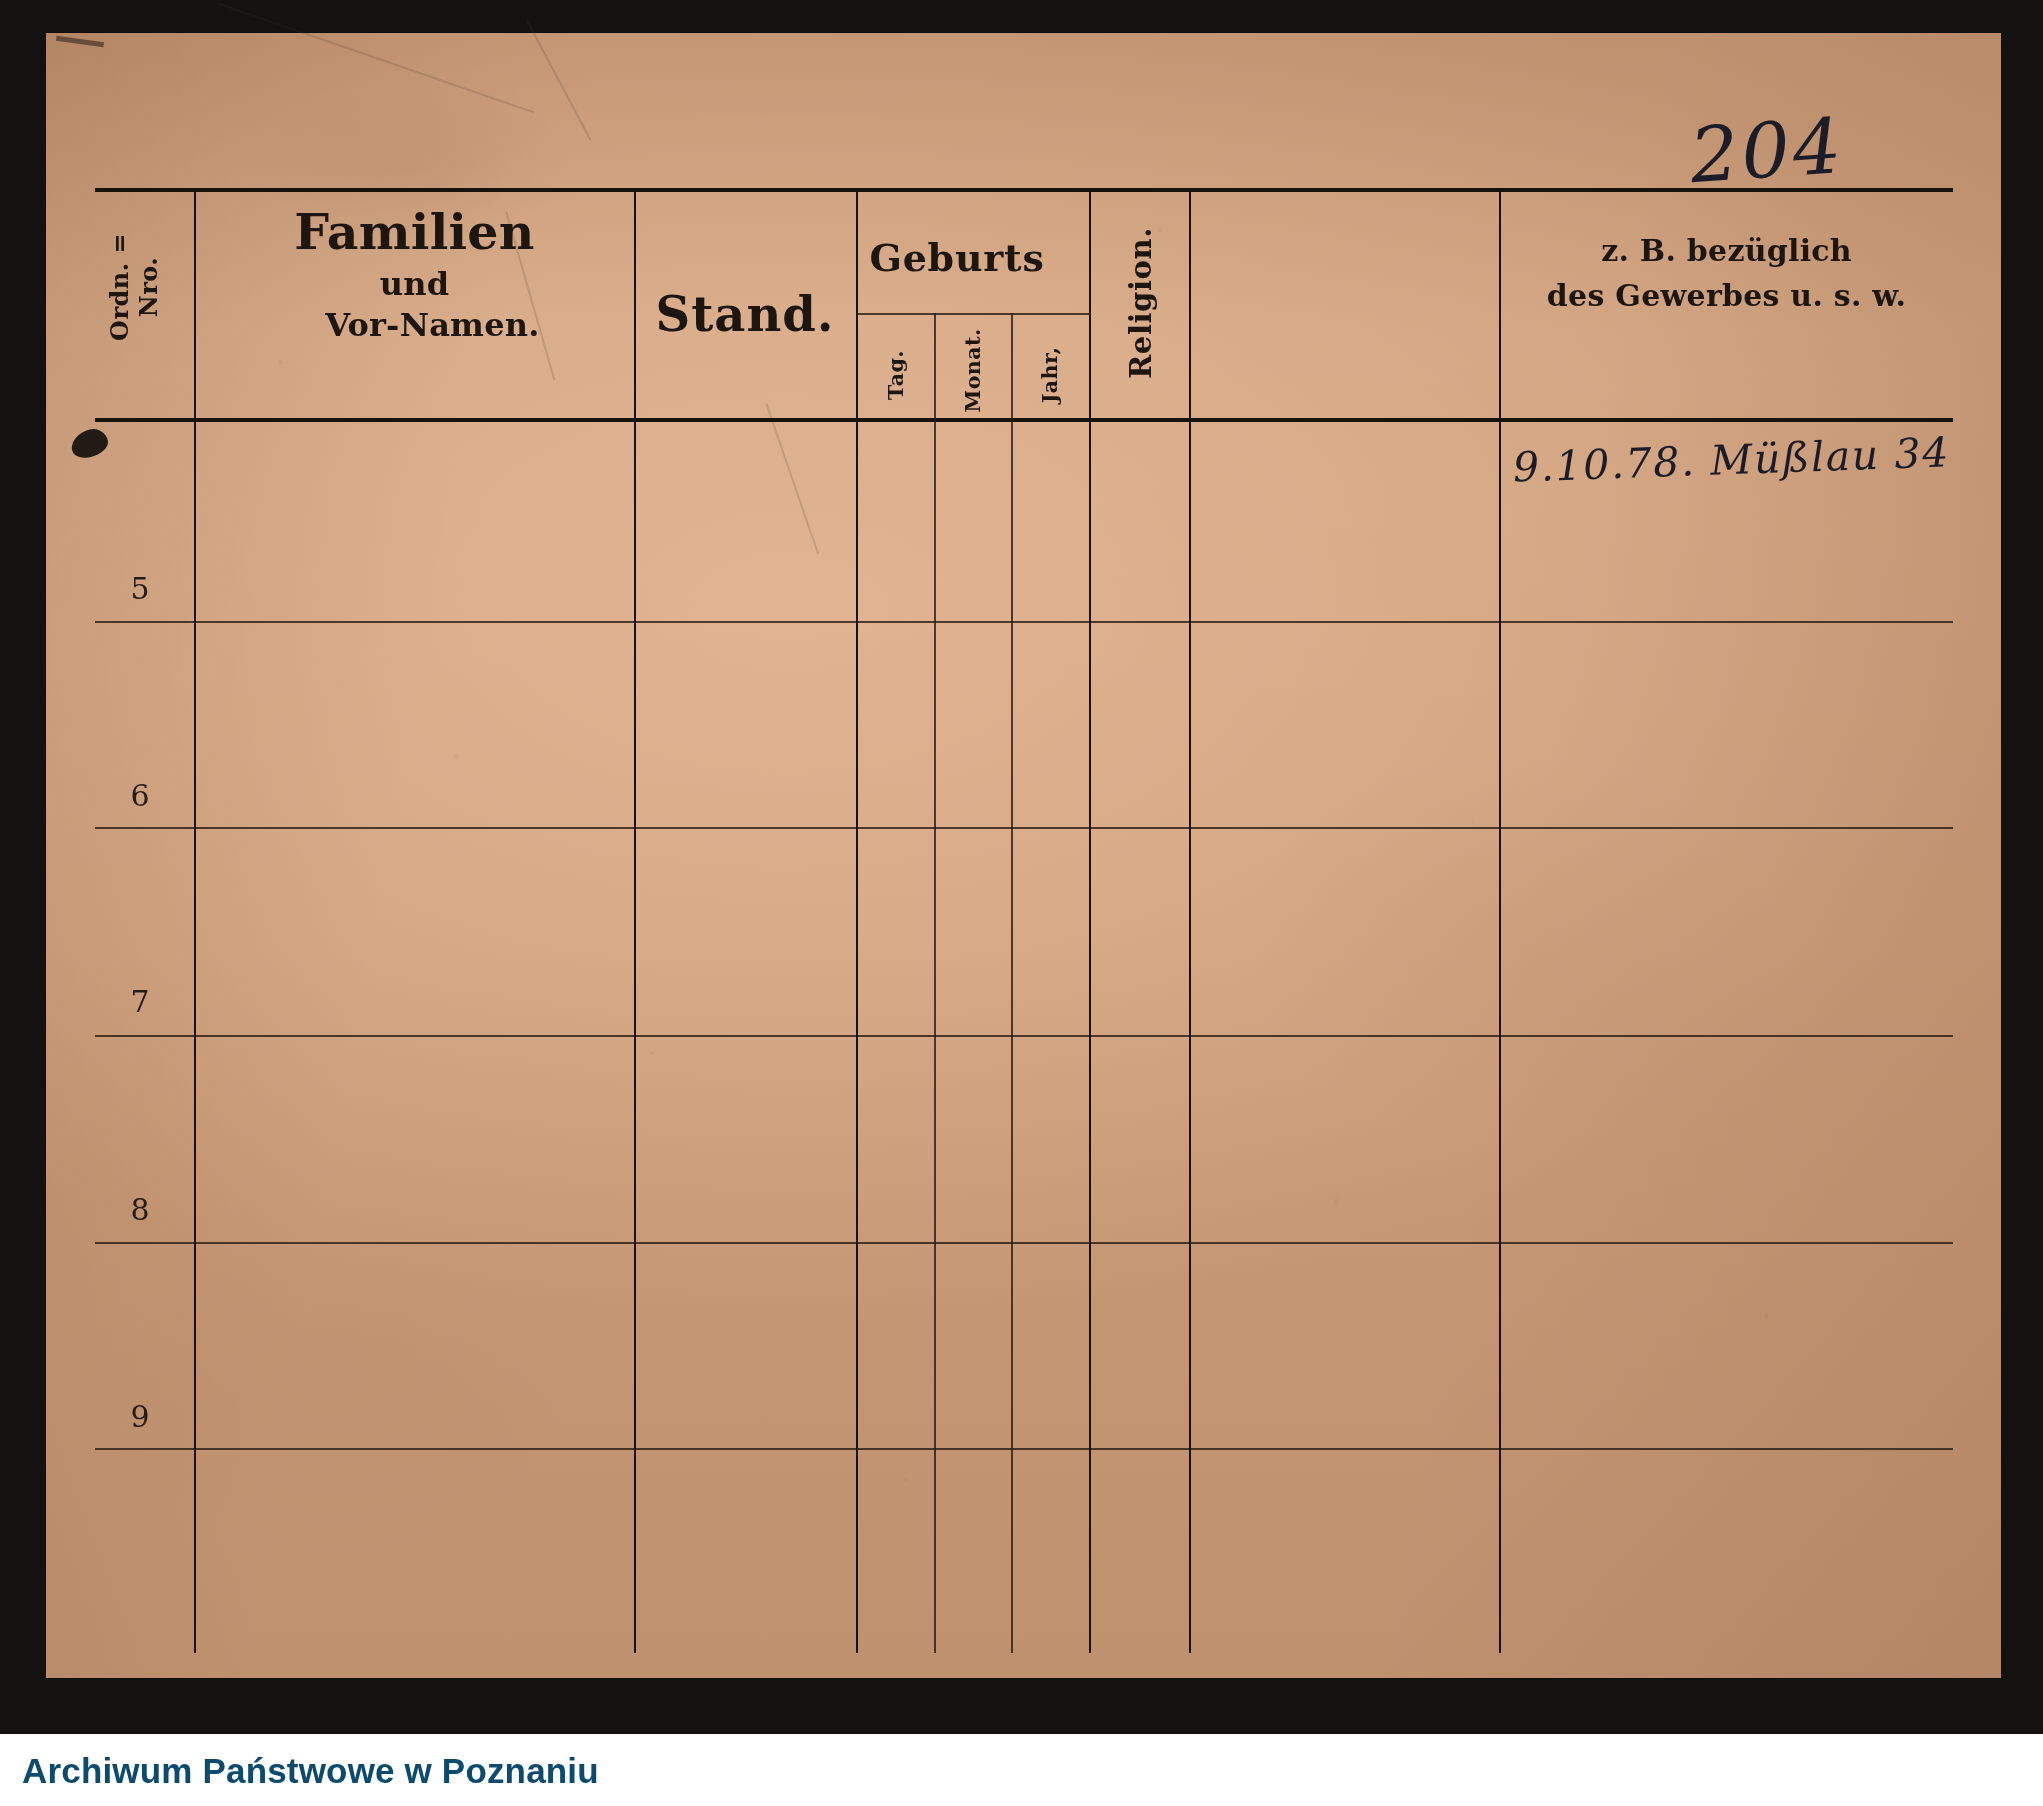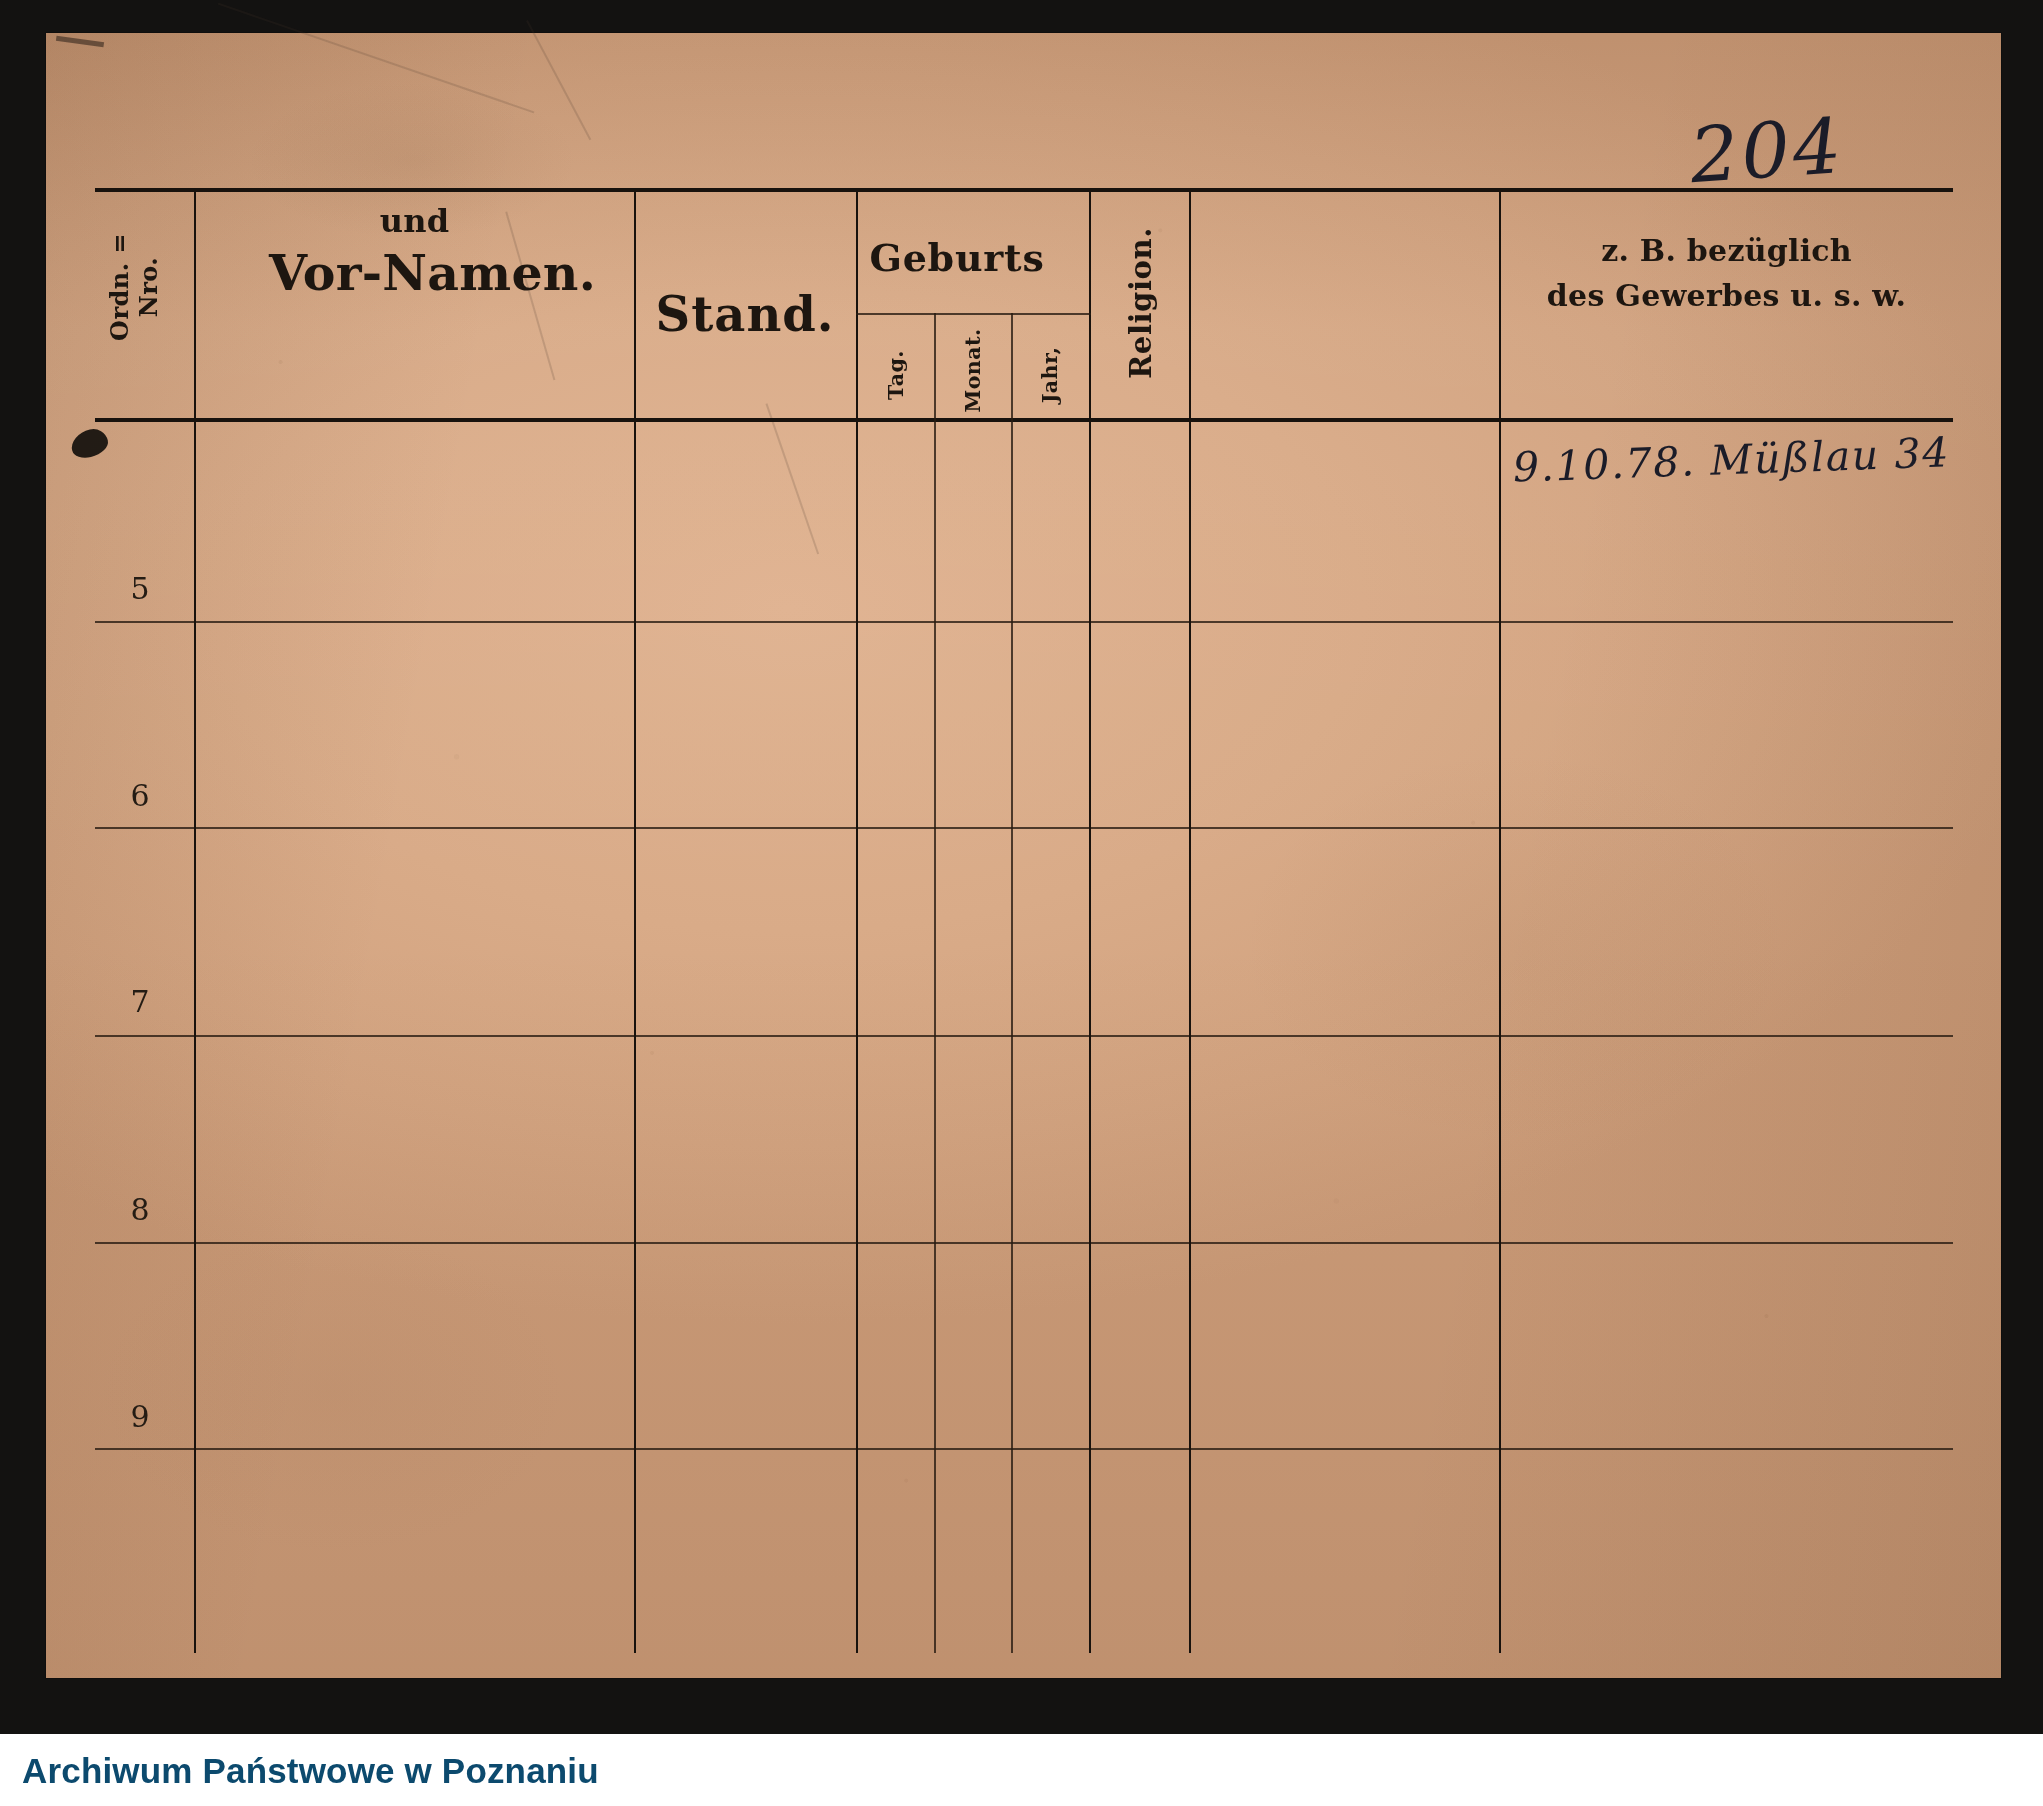--- a/index.html
+++ b/index.html
@@ -176,22 +176,23 @@
     <div class="v-rule thick" style="left:1143px; top:155px; height:1465px;"></div>
     <div class="v-rule thick" style="left:1453px; top:155px; height:1465px;"></div>
 
     <div class="h-rule thin" style="left:810px; top:280px; width:235px;"></div>
 
     <div class="hdr-cell fraktur rot" style="left:51px; top:238px; width:175px; height:32px; font-size:24px; transform:rotate(-90deg) translate(0,0); transform-origin:50% 50%; margin-left:-64px;">
       <span>Ordn. = Nro.</span>
     </div>
 
     <div class="hdr-cell fraktur" style="left:151px; top:168px; width:435px; line-height:1.28;">
+      <div style="font-size:49px;">Familien</div>
       <div style="font-size:32px;">und</div>
-      <div style="font-size:49px;padding-left:36px;">Vor-Namen.</div>
+      <div style="font-size:32px;padding-left:36px;">Vor-Namen.</div>
     </div>
 
     <div class="hdr-cell fraktur" style="left:591px; top:253px; width:216px; font-size:48px;">
       <span>Stand.</span>
     </div>
 
     <div class="hdr-cell fraktur" style="left:812px; top:202px; width:198px; font-size:38px;">
       <span>Geburts</span>
     </div>
 

